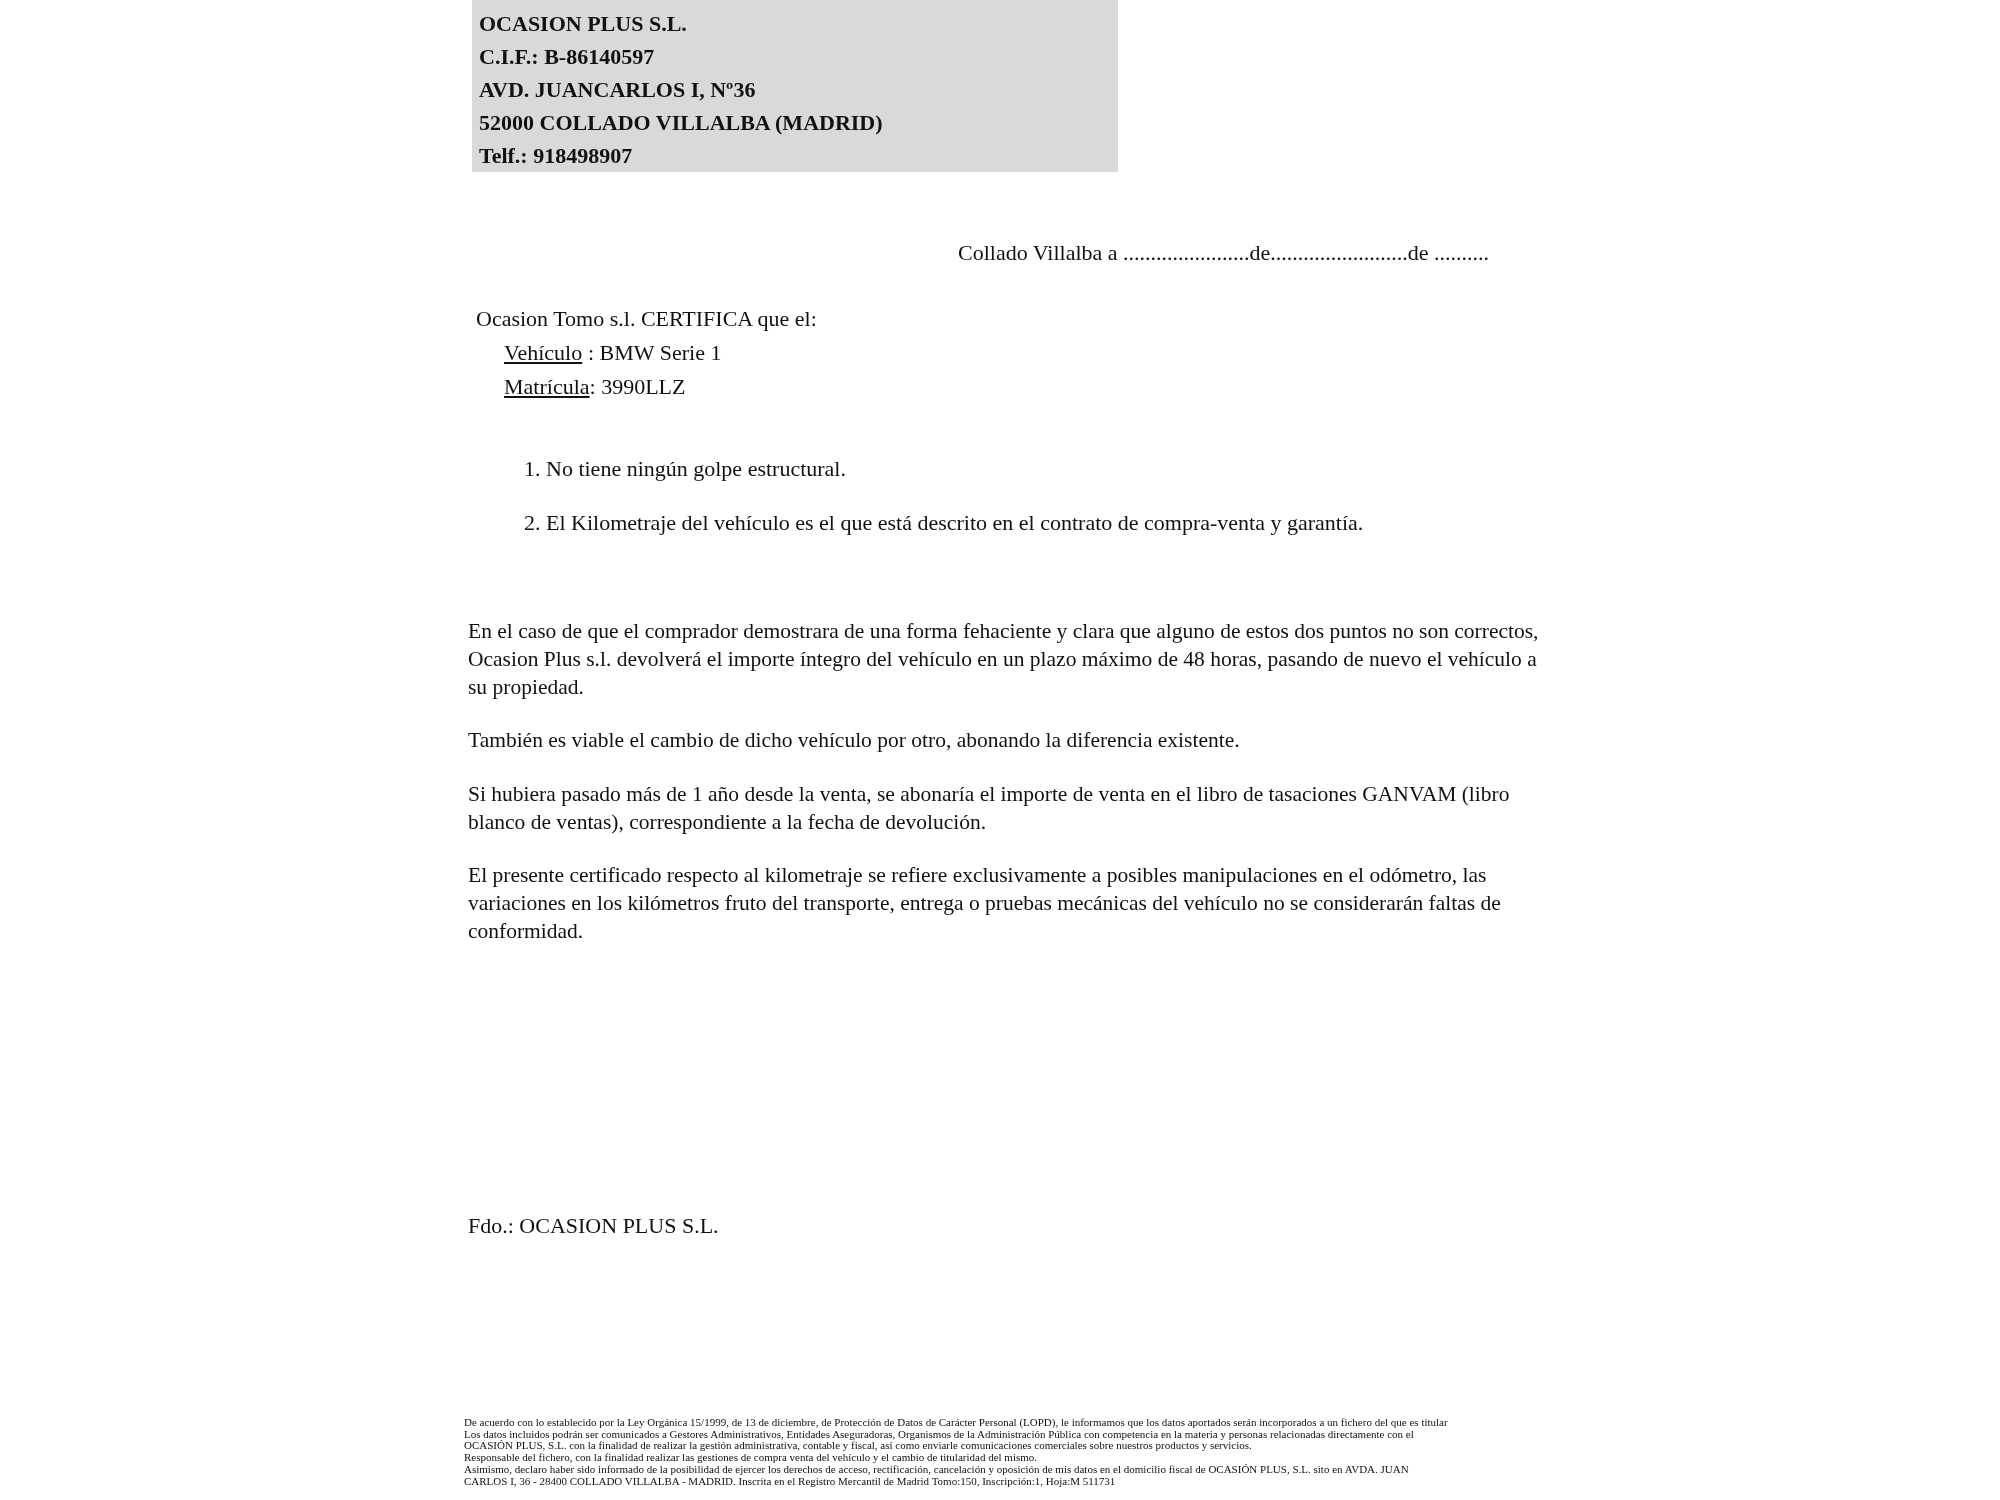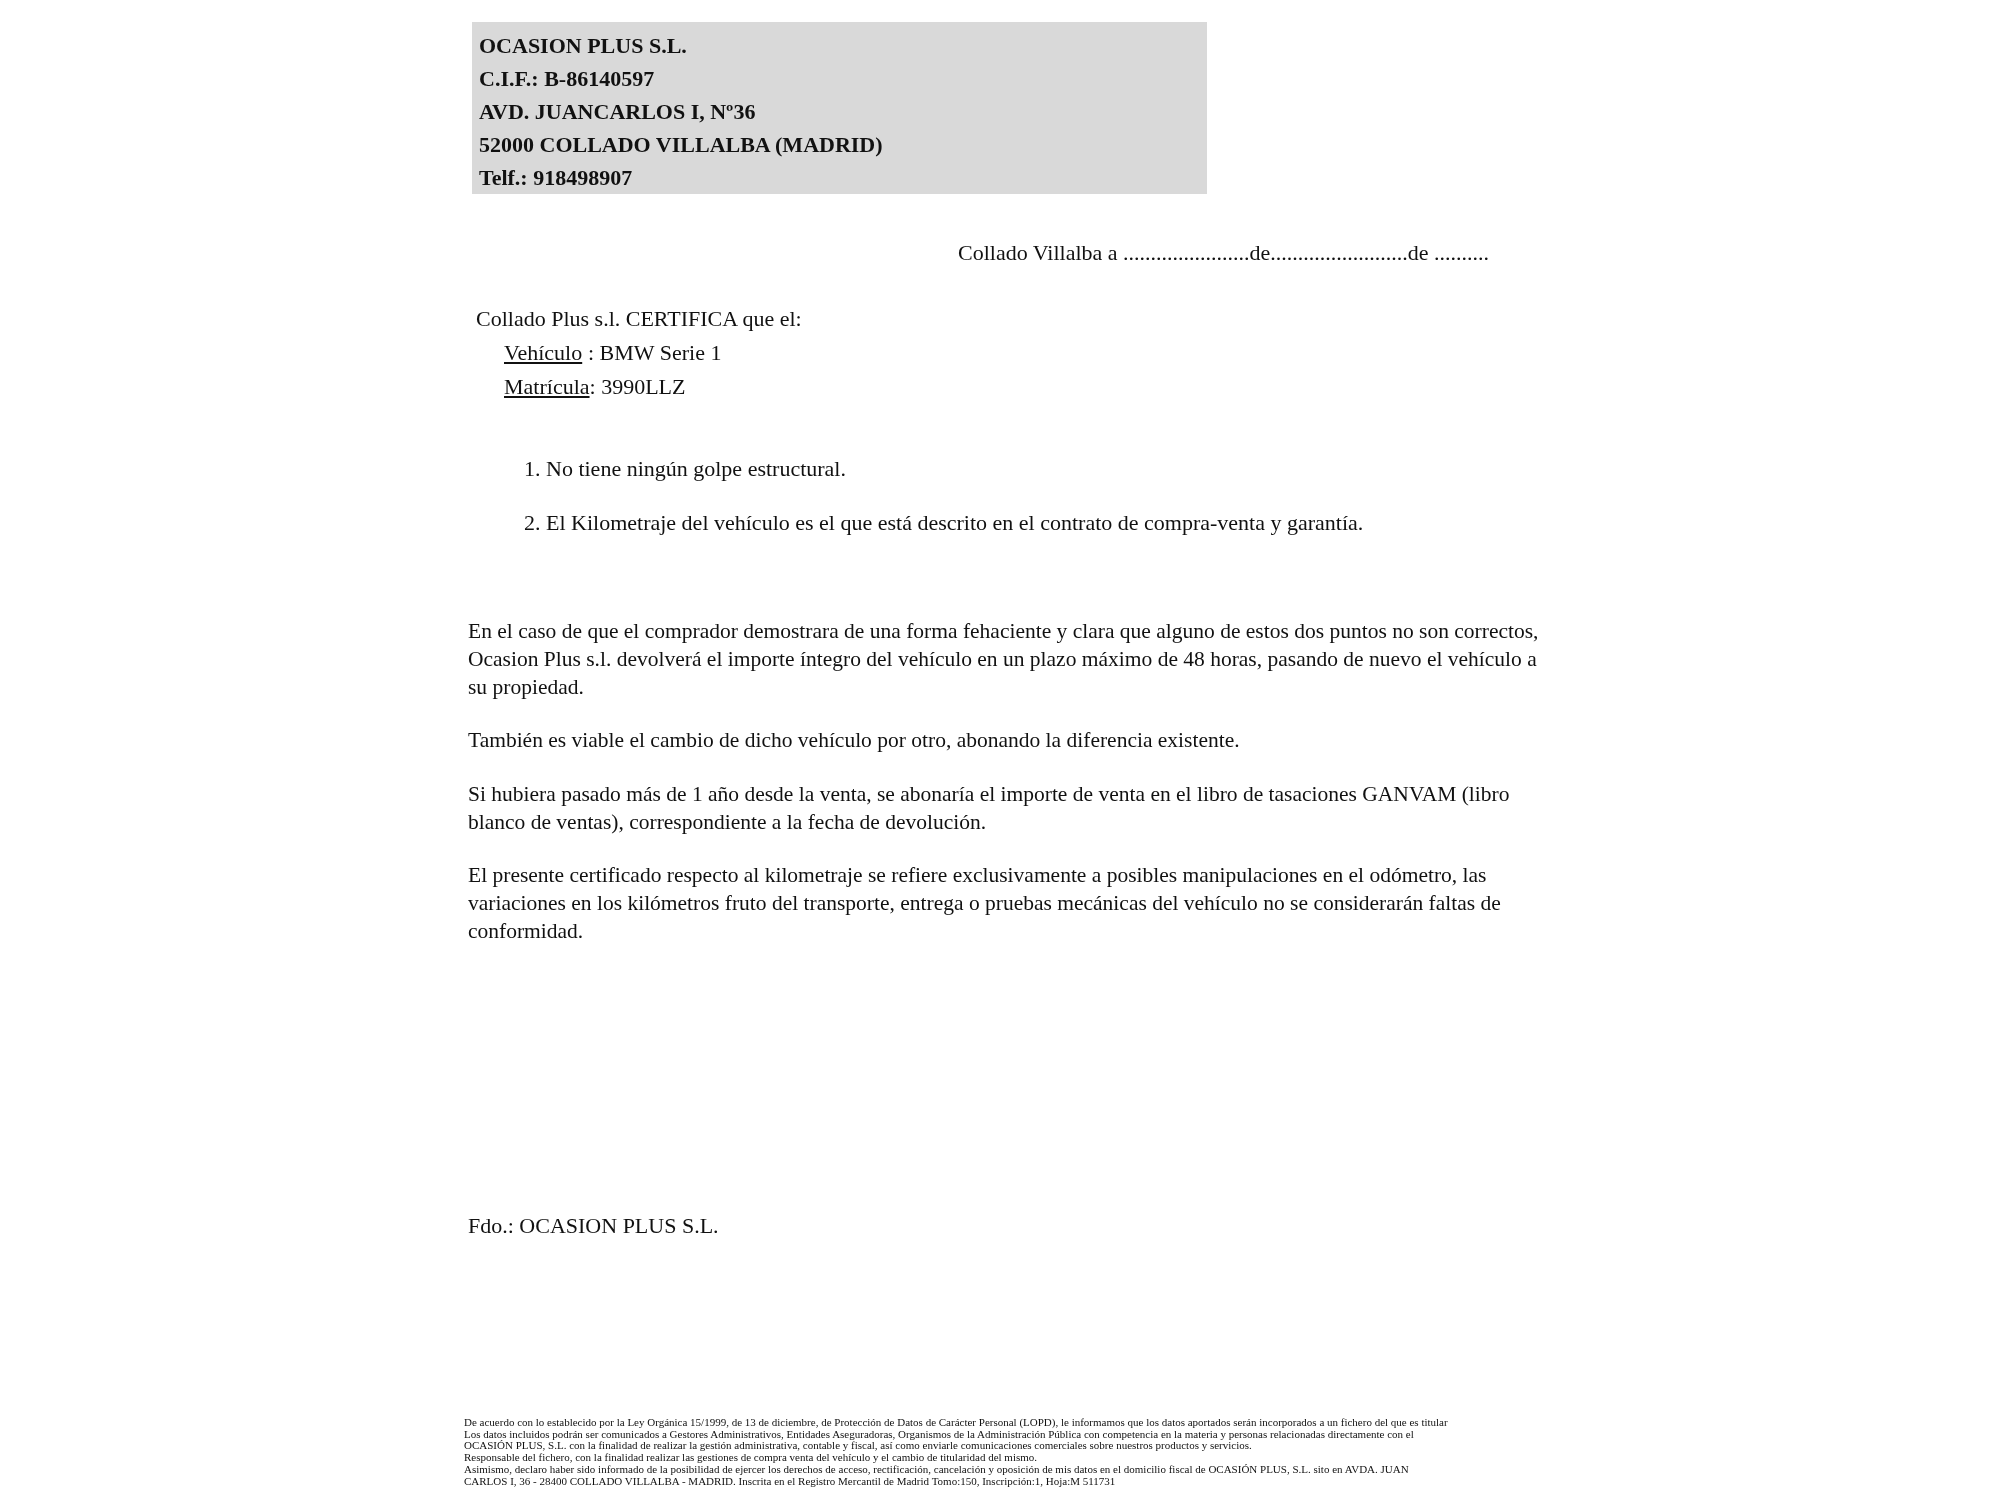--- a/index.html
+++ b/index.html
@@ -12,22 +12,22 @@
     width: 2000px;
     height: 1500px;
     background: #ffffff;
     font-family: "Liberation Serif", "DejaVu Serif", serif;
     color: #111111;
     overflow: hidden;
   }
   .header-box {
     position: absolute;
     left: 472px;
-    top: 22px;
-    width: 735px;
+    top: 0;
+    width: 646px;
     height: 172px;
     background: #d9d9d9;
     padding: 7px 0 0 7px;
     box-sizing: border-box;
   }
   .header-box div {
     font-weight: bold;
     font-size: 22px;
     line-height: 33px;
     white-space: nowrap;
@@ -107,21 +107,21 @@
     <div>OCASION PLUS S.L.</div>
     <div>C.I.F.: B-86140597</div>
     <div>AVD. JUANCARLOS I, Nº36</div>
     <div>52000 COLLADO VILLALBA (MADRID)</div>
     <div>Telf.: 918498907</div>
   </div>
 
   <div class="date-line">Collado Villalba a .......................de.........................de ..........</div>
 
   <div class="certify">
-    <div class="line">Collado Plus s.l. CERTIFICA que el:</div>
+    <div class="line">Ocasion Tomo s.l. CERTIFICA que el:</div>
     <div class="line">
       <span class="label-col"><span class="label-u">Vehículo</span></span><span>: BMW Serie 1</span>
     </div>
     <div class="line">
       <span class="label-col"><span class="label-u">Matrícula</span></span><span>: 3990LLZ</span>
     </div>
   </div>
 
   <div class="point point-1">1. No tiene ningún golpe estructural.</div>
   <div class="point point-2">2. El Kilometraje del vehículo es el que está descrito en el contrato de compra-venta y garantía.</div>

